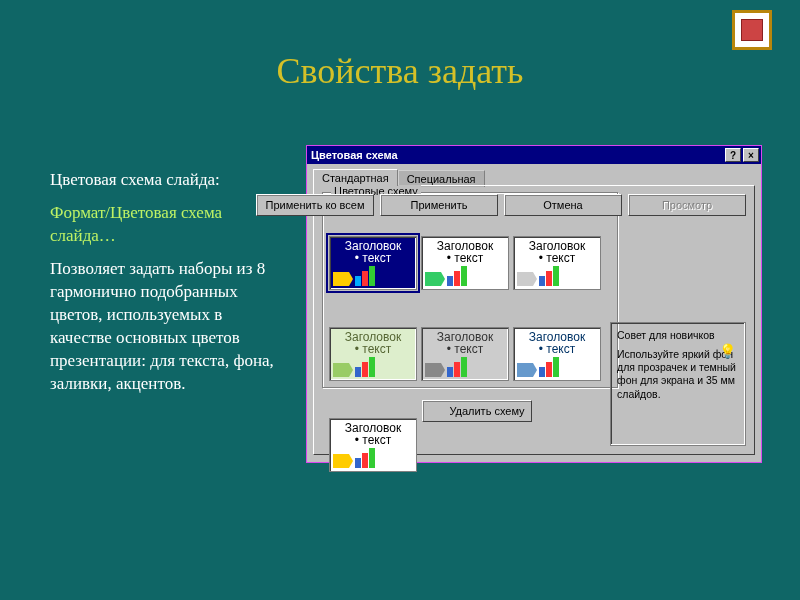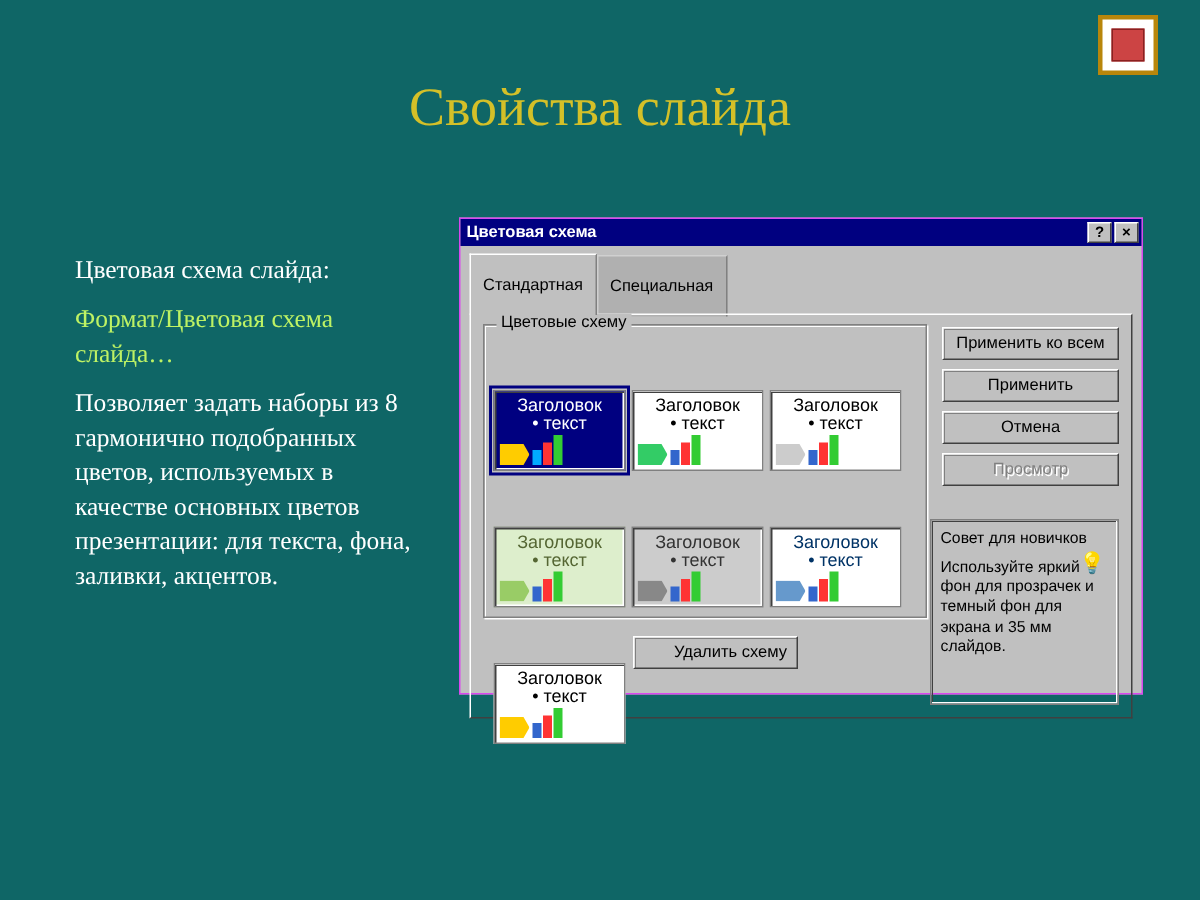--- a/index.html
+++ b/index.html
@@ -59,21 +59,21 @@
 .tb-btn {
   width: 16px; height: 14px; background: #c0c0c0;
   border: 1px solid #fff; border-right-color: #404040; border-bottom-color: #404040;
   color: #000; font-size: 10px; font-weight: bold;
   display: flex; align-items: center; justify-content: center;
   margin-left: 2px;
   font-family: Arial, sans-serif;
 }
 .tabs { display: flex; padding: 4px 6px 0 6px; }
 .tab {
-  padding: 14px 8px; font-size: 11px;
+  padding: 2px 8px; font-size: 11px;
   background: #c0c0c0;
   border: 1px solid #fff;
   border-right-color: #808080; border-bottom: none;
   position: relative;
 }
 .tab.active { bottom: -1px; z-index: 2; }
 .tab.inactive { background: #b0b0b0; bottom: -2px; border-top-color:#d0d0d0; border-left-color:#d0d0d0; }
 .tab-panel {
   margin: 0 6px 6px 6px; height: 270px;
   border: 1px solid #fff; border-top-color:#fff; border-left-color:#fff;
@@ -117,40 +117,40 @@
 .btn {
   width: 118px; height: 22px;
   background: #c0c0c0;
   border: 1px solid #404040;
   border-top-color: #fff; border-left-color: #fff;
   box-shadow: 1px 1px 0 #808080 inset;
   font-size: 11px;
   display: flex; align-items: center; justify-content: center;
 }
 .btn.disabled { color: #808080; text-shadow: 1px 1px 0 #fff; }
-.right-btns { position: absolute; right: 8px; top: 8px; display: flex; flex-direction: column; gap: 6px; }
+.right-btns { position: absolute; right: 8px; top: 8px; display: flex; flex-direction: row; gap: 6px; }
 .delete-btn { position: absolute; left: 108px; bottom: 32px; width: 110px; padding-left: 20px; }
 .tip-box {
   position: absolute; right: 8px; bottom: 8px;
-  width: 126px; height: 124px;
+  width: 136px; height: 124px;
   border: 1px solid #808080;
   box-shadow: inset -1px -1px 0 #fff, inset 1px 1px 0 #404040;
   padding: 6px; font-size: 10.5px; line-height: 1.25;
 }
 .tip-title { margin-bottom: 6px; }
 .tip-bulb { position: absolute; top: 20px; right: 8px; font-size: 14px; }
 </style>
 </head>
 <body>
 
 <div class="corner-icon">
   <div class="corner-icon-inner"></div>
 </div>
 
-<h1 class="page-title">Свойства слайда</h1>
+<h1 class="page-title">Свойства задать</h1>
 
 <div class="left-text">
   <p>Цветовая схема слайда:</p>
   <p class="muted">Формат/Цветовая схема слайда…</p>
   <p>Позволяет задать наборы из 8 гармонично подобранных цветов, используемых в качестве основных цветов презентации: для текста, фона, заливки, акцентов.</p>
 </div>
 
 <div class="dialog">
   <div class="titlebar">
     <span class="titlebar-text">Цветовая схема</span>

